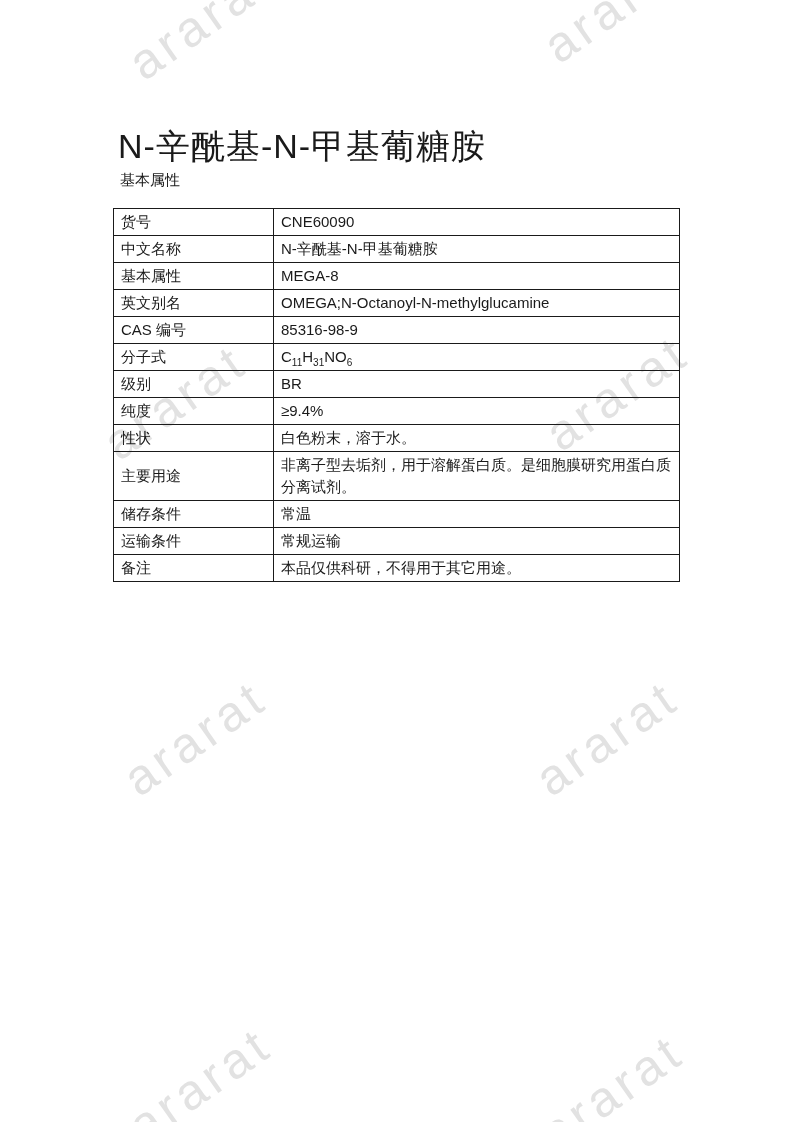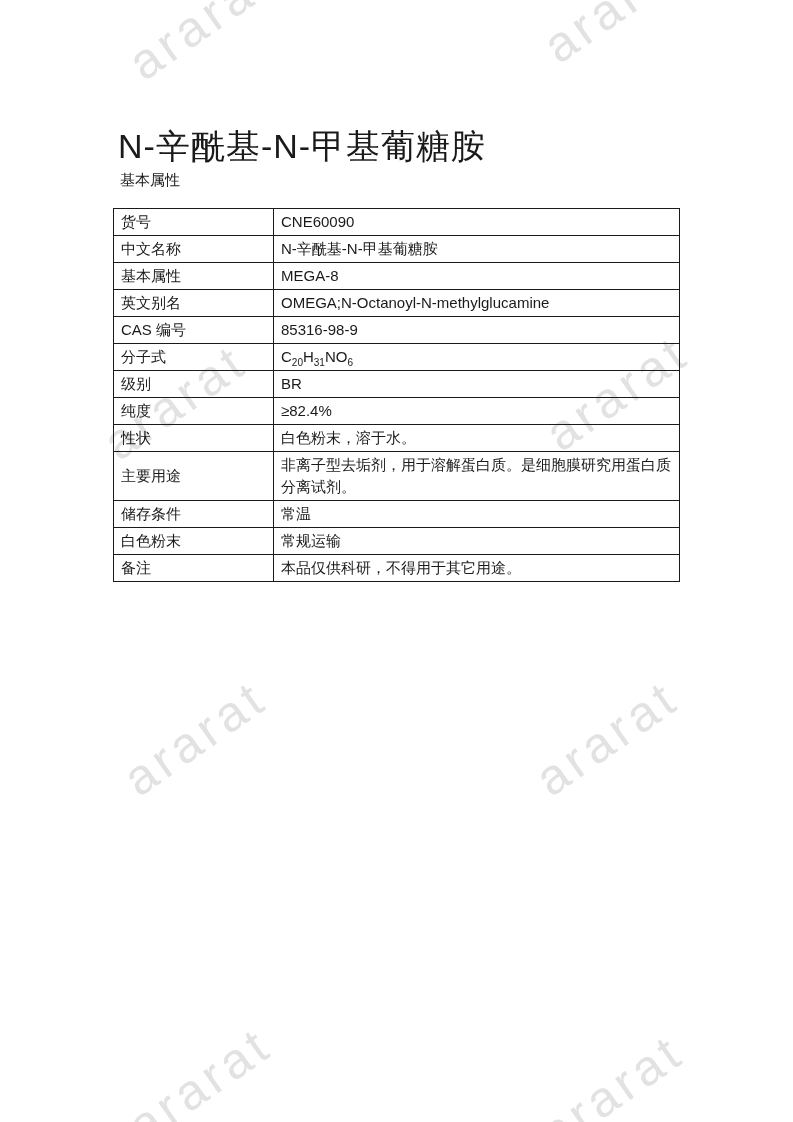--- a/index.html
+++ b/index.html
@@ -109,44 +109,44 @@
         <tr>
           <td class="label-cell">英文别名</td>
           <td class="value-cell">OMEGA;N-Octanoyl-N-methylglucamine</td>
         </tr>
         <tr>
           <td class="label-cell">CAS 编号</td>
           <td class="value-cell">85316-98-9</td>
         </tr>
         <tr>
           <td class="label-cell">分子式</td>
-          <td class="value-cell"><span>C</span><sub>20</sub><span>H</span><sub>31</sub><span>NO</span><sub>6</sub></td>
+          <td class="value-cell"><span>C</span><sub>11</sub><span>H</span><sub>31</sub><span>NO</span><sub>6</sub></td>
         </tr>
         <tr>
           <td class="label-cell">级别</td>
           <td class="value-cell">BR</td>
         </tr>
         <tr>
           <td class="label-cell">纯度</td>
-          <td class="value-cell">≥82.4%</td>
+          <td class="value-cell">≥9.4%</td>
         </tr>
         <tr>
           <td class="label-cell">性状</td>
           <td class="value-cell">白色粉末，溶于水。</td>
         </tr>
         <tr>
           <td class="label-cell">主要用途</td>
           <td class="value-cell">非离子型去垢剂，用于溶解蛋白质。是细胞膜研究用蛋白质分离试剂。</td>
         </tr>
         <tr>
           <td class="label-cell">储存条件</td>
           <td class="value-cell">常温</td>
         </tr>
         <tr>
-          <td class="label-cell">白色粉末</td>
+          <td class="label-cell">运输条件</td>
           <td class="value-cell">常规运输</td>
         </tr>
         <tr>
           <td class="label-cell">备注</td>
           <td class="value-cell">本品仅供科研，不得用于其它用途。</td>
         </tr>
       </tbody>
   </table>
 </div>
 

